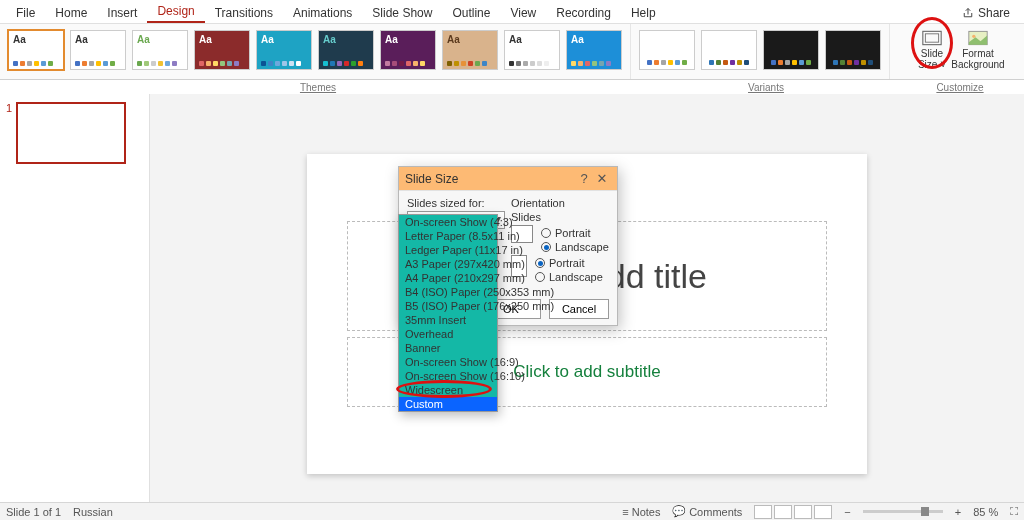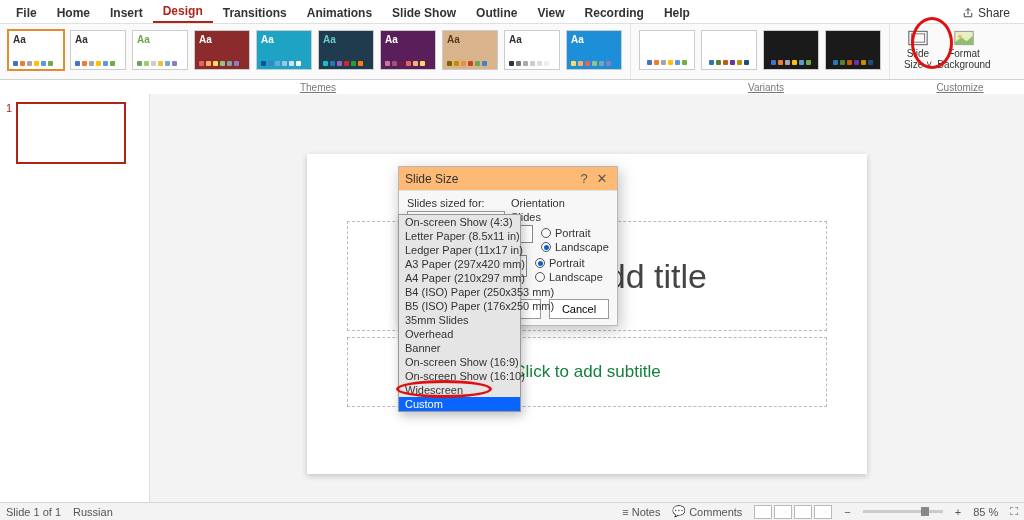--- a/index.html
+++ b/index.html
@@ -1,32 +1,32 @@
 <!DOCTYPE html>
 <html><head>
 <meta charset="utf-8">
 <style>
   * { box-sizing: border-box; font-family: "Segoe UI", Arial, sans-serif; }
   html,body { margin:0; padding:0; width:1024px; height:520px; background:#fff; overflow:hidden; font-size:12px; color:#333; }
   .tabs { display:flex; align-items:flex-end; height:24px; padding:0 6px; border-bottom:1px solid #e0e0e0; }
-  .tab { padding:3px 10px; font-size:12px; color:#333; cursor:pointer;font-weight:bold; }
+  .tab { padding:3px 10px; font-size:12px; color:#333; cursor:pointer; }
   .tab.active { color:#b02418; border-bottom:2px solid #b02418; }
   .share { margin-left:auto; display:flex; align-items:center; gap:4px; color:#333; padding:3px 8px;}
   .share-ico { width:12px;height:12px; }
   .ribbon { display:flex; height:56px; border-bottom:1px solid #d0d0d0; background:#fafafa; }
   .themes { display:flex; gap:6px; padding:6px 8px; align-items:flex-start; }
   .theme { width:56px; height:40px; border:1px solid #ccc; background:#fff; position:relative; display:flex; flex-direction:column; justify-content:space-between; padding:4px 4px 3px 4px; }
   .theme.sel { outline:2px solid #e38b2f; outline-offset:-1px;}
   .theme .aa { font-size:10px; font-weight:600; line-height:1;}
   .dots { display:flex; gap:2px;}
   .dots i { width:5px; height:5px; border-radius:1px; display:block;}
   .variants { display:flex; gap:6px; padding:6px 8px; align-items:flex-start; border-left:1px solid #e6e6e6;}
   .variant { width:56px; height:40px; border:1px solid #ccc; background:#fff; display:flex; align-items:flex-end; justify-content:center; padding-bottom:4px;}
   .variant.dark { background:#1a1a1a;}
-  .customize { display:flex; gap:6px; padding:4px 8px; align-items:flex-start; border-left:1px solid #e6e6e6; position:relative;}
+  .customize { display:flex; gap:6px; padding:4px 22px; align-items:flex-start; border-left:1px solid #e6e6e6; position:relative;}
   .cust-btn { display:flex; flex-direction:column; align-items:center; width:40px; font-size:10px; line-height:1.1; text-align:center; gap:2px; padding-top:2px;}
   .cust-btn svg { width:20px; height:16px;}
   .label-row { display:flex; font-size:10px; color:#777; height:14px; align-items:center;text-decoration:underline;}
   .grow { flex:1; text-align:center;}
   .workspace { position:absolute; top:94px; left:0; right:0; bottom:18px; display:flex;}
   .thumbs { width:150px; background:#fff; border-right:1px solid #e0e0e0; padding:8px 6px;}
   .thumb-wrap { display:flex; gap:4px;}
   .thumb-num { font-size:11px; color:#b02418;}
   .thumb { width:110px; height:62px; border:2px solid #b02418; background:#fff;}
   .canvas-area { flex:1; background:#f3f3f3; position:relative; display:flex; align-items:flex-start; justify-content:center; padding-top:60px;}
@@ -43,21 +43,21 @@
   .lbl { font-size:11px; color:#333; margin-bottom:2px;}
   .combo { width:100%; height:18px; border:1px solid #9a9a9a; background:#fff; font-size:11px; padding:1px 14px 1px 3px; position:relative;}
   .combo::after { content:"▾"; position:absolute; right:3px; top:1px; font-size:10px; color:#555;}
   .radio-row { display:flex; align-items:center; gap:4px; font-size:11px; margin:2px 0;}
   .radio { width:10px; height:10px; border:1px solid #555; border-radius:50%; display:inline-flex; align-items:center; justify-content:center;}
   .radio.sel::after { content:""; width:5px; height:5px; background:#0a64c2; border-radius:50%;}
   .icon-box { width:22px; height:18px; border:1px solid #888; background:#fff; display:inline-block; margin-right:4px; vertical-align:middle;}
   .btn-row { display:flex; justify-content:flex-end; gap:8px; padding:6px 8px;}
   .dlg-btn { width:60px; height:20px; border:1px solid #9a9a9a; background:#fff; font-size:11px;}
   
-  .dropdown { position:absolute; left:398px; top:214px; width:123px; background:#e5e5e5; border:1px solid #999; box-shadow:2px 4px 10px rgba(0,0,0,0.25); z-index:60; font-size:11px;}
+  .dropdown { position:absolute; left:398px; top:214px; width:100px; background:#14b8a6; border:1px solid #999; box-shadow:2px 4px 10px rgba(0,0,0,0.25); z-index:60; font-size:11px;}
   .dd-item { padding:1px 6px; white-space:nowrap; color:#333;}
   .dd-item.hl { background:#0a64ff; color:#fff;}
   
   .red-oval { position:absolute; border:3px solid #d11; border-radius:50%; pointer-events:none; z-index:80;}
   
   .status { position:absolute; left:0; right:0; bottom:0; height:18px; background:#f3f3f3; border-top:1px solid #d6d6d6; display:flex; align-items:center; font-size:11px; color:#555; padding:0 6px; gap:12px;}
   .status .spacer { flex:1;}
   .sb-btn { display:flex; align-items:center; gap:3px;}
   .view-btns { display:flex; gap:2px;}
   .view-btns span { width:18px; height:14px; border:1px solid #bbb; background:#fff;}
@@ -334,21 +334,21 @@
 </div>
 
 <div class="dropdown" id="dd">
     <div class="dd-item">On-screen Show (4:3)</div>
     <div class="dd-item">Letter Paper (8.5x11 in)</div>
     <div class="dd-item">Ledger Paper (11x17 in)</div>
     <div class="dd-item">A3 Paper (297x420 mm)</div>
     <div class="dd-item">A4 Paper (210x297 mm)</div>
     <div class="dd-item">B4 (ISO) Paper (250x353 mm)</div>
     <div class="dd-item">B5 (ISO) Paper (176x250 mm)</div>
-    <div class="dd-item">35mm Slides</div>
+    <div class="dd-item">35mm Insert</div>
     <div class="dd-item">Overhead</div>
     <div class="dd-item">Banner</div>
     <div class="dd-item">On-screen Show (16:9)</div>
     <div class="dd-item">On-screen Show (16:10)</div>
     <div class="dd-item">Widescreen</div>
     <div class="dd-item hl">Custom</div>
   </div>
 
 <div class="red-oval" style="left:911px; top:17px; width:42px; height:52px;"></div>
 <div class="red-oval" style="left:396px; top:380px; width:96px; height:18px;"></div>

